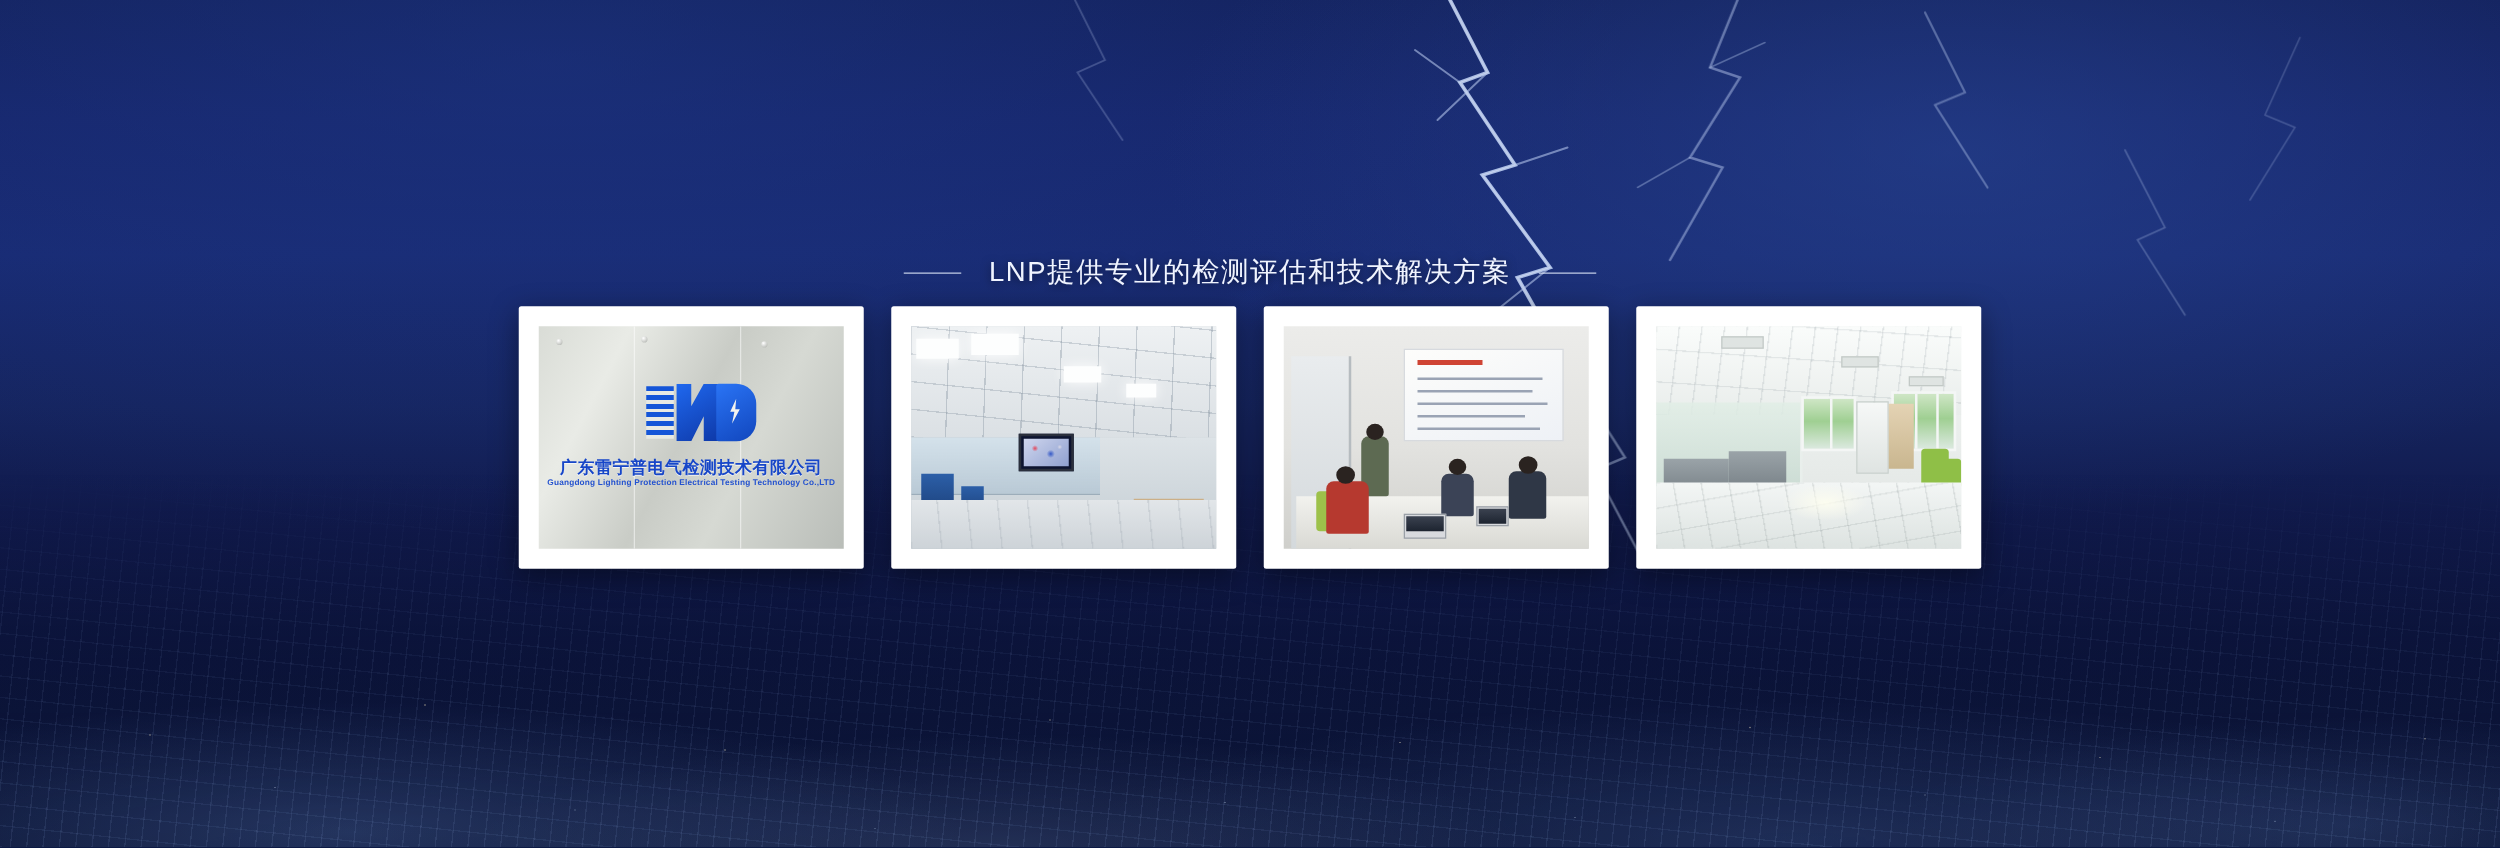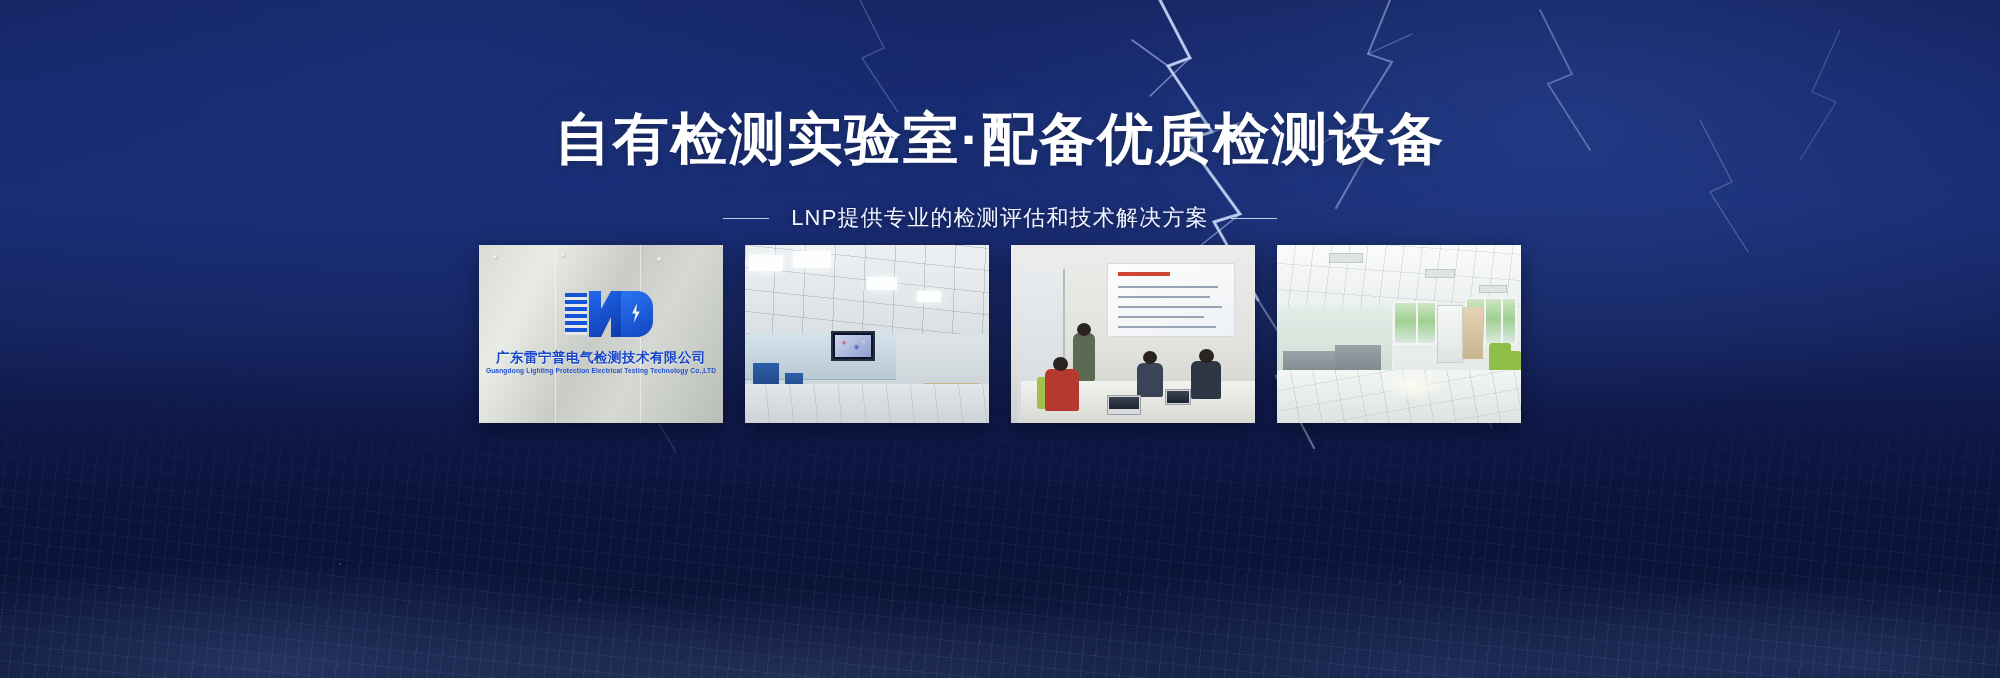--- a/index.html
+++ b/index.html
@@ -77,21 +77,21 @@
     text-shadow:0 1px 8px rgba(0,0,0,.5);
     text-align:center;
   }
 
   
   .strip {
     position:absolute; top:245px; left:0; right:0;
     display:flex; justify-content:center; align-items:flex-start; gap:22px;
   }
   .panel {
-    background:#ffffff; padding:0; border-radius:2px;
+    background:#ffffff; padding:16px; border-radius:2px;
     box-shadow:0 6px 22px rgba(0,0,0,.40);
   }
   .photo {
     position:relative; width:244px; height:178px; overflow:hidden; background:#2a3344;
   }
   .panel:nth-child(2) .photo { width:244px; }
   .panel:nth-child(3) .photo { width:244px; }
   .panel:nth-child(4) .photo { width:244px; }
 
   
@@ -230,21 +230,20 @@
         <path d="M1840 30 L1812 92 L1836 102 L1800 160" stroke-width="1.3" opacity=".26"></path>
         <path d="M640 340 L668 392 L646 402 L676 452" stroke-width="1.2" opacity=".22"></path>
         <path d="M1450 300 L1480 358 L1458 368 L1492 428" stroke-width="1.3" opacity=".28"></path>
       </g>
       <g fill="none" stroke="#ffffff" stroke-width="1" opacity=".35">
         <path d="M1160 0 L1190 58 L1168 66 L1212 132 L1186 140 L1240 214 L1214 222 L1258 300"></path>
       </g>
     </svg>
   </div>
 
-  <div class="headline">自有检测实验室·配备优质检测设备</div>
 
   <div class="sub-wrap">
     <span class="sub-rule"></span>
     <span class="subtitle">LNP提供专业的检测评估和技术解决方案</span>
     <span class="sub-rule"></span>
   </div>
 
   <div class="strip">
 
     <div class="panel">

